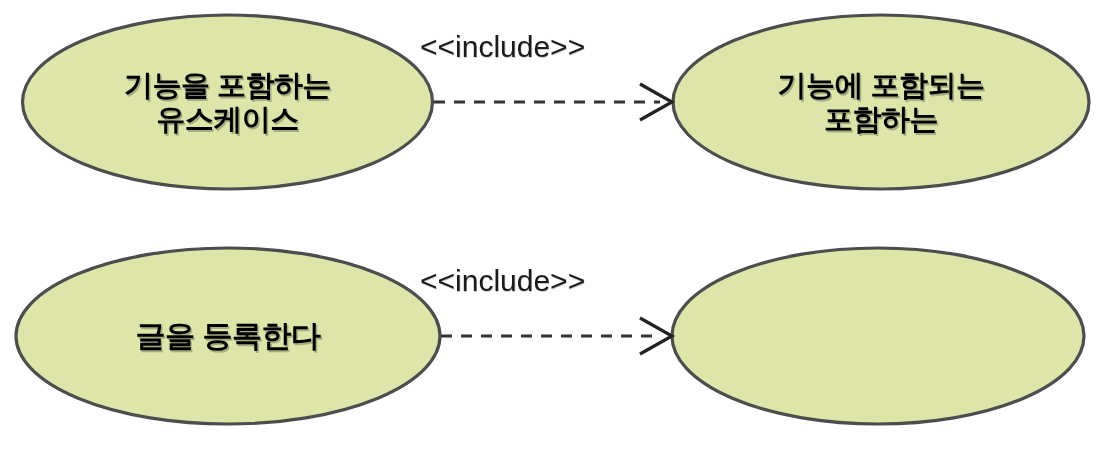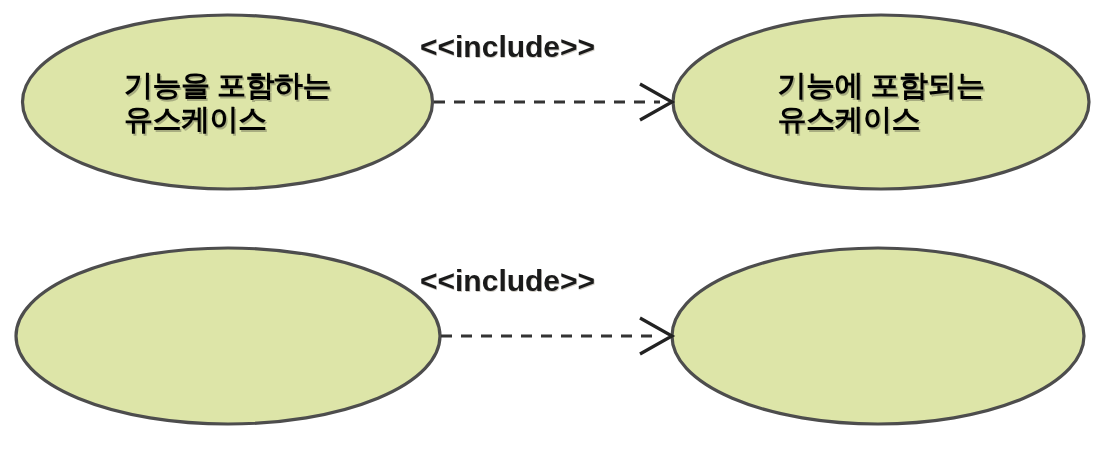--- a/index.html
+++ b/index.html
@@ -25,21 +25,21 @@
     width: 1112px;
     height: 452px;
   }
   .usecase-ellipse {
     fill: #dde5a8;
     stroke: #4d4d4d;
     stroke-width: 3.2;
   }
   .usecase-label {
     position: absolute;
-    text-align: left;
+    text-align: center;
     font-family: "Liberation Sans", sans-serif;
     font-weight: bold;
     color: #000000;
     line-height: 1.18;
     white-space: pre-line;
     text-shadow: 1.5px 1.5px 0 rgba(90,90,70,0.40);
     pointer-events: none;
     display: flex;
     align-items: center;
     justify-content: center;
@@ -49,21 +49,21 @@
     letter-spacing: -0.5px;
   }
   .usecase-label.one-line {
     font-size: 30px;
     letter-spacing: -0.5px;
   }
   .stereotype-label {
     position: absolute;
     font-family: "Liberation Sans", sans-serif;
     font-size: 30px;
-    font-weight: bold;
+    font-weight: normal;
     color: #1a1a1a;
     white-space: nowrap;
     text-shadow: 0.6px 0.6px 0 rgba(120,110,90,0.35);
     pointer-events: none;
   }
   .include-line {
     stroke: #333333;
     stroke-width: 3;
     stroke-dasharray: 11 9;
     fill: none;
@@ -95,21 +95,22 @@
     <ellipse class="usecase-ellipse" cx="878" cy="336" rx="206" ry="88"></ellipse>
 
     <line class="include-line" x1="441" y1="336" x2="660" y2="336"></line>
     <polyline class="include-arrowhead" points="640,318 672,336 640,354"></polyline>
   </svg>
 
   <div class="usecase-label two-line" style="left:55px; top:54px; width:345px; height:96px;">기능을 포함하는
 유스케이스</div>
 
   <div class="usecase-label two-line" style="left:707px; top:54px; width:348px; height:96px;">기능에 포함되는
-유스케이스</div>
+포함하는</div>
 
   <div class="stereotype-label" style="left:420px; top:30px;">&lt;&lt;include&gt;&gt;</div>
 
+  <div class="usecase-label one-line" style="left:58px; top:312px; width:340px; height:48px;">글을 등록한다</div>
 
 
   <div class="stereotype-label" style="left:420px; top:264px;">&lt;&lt;include&gt;&gt;</div>
 
 </div>
 
 </body></html>

